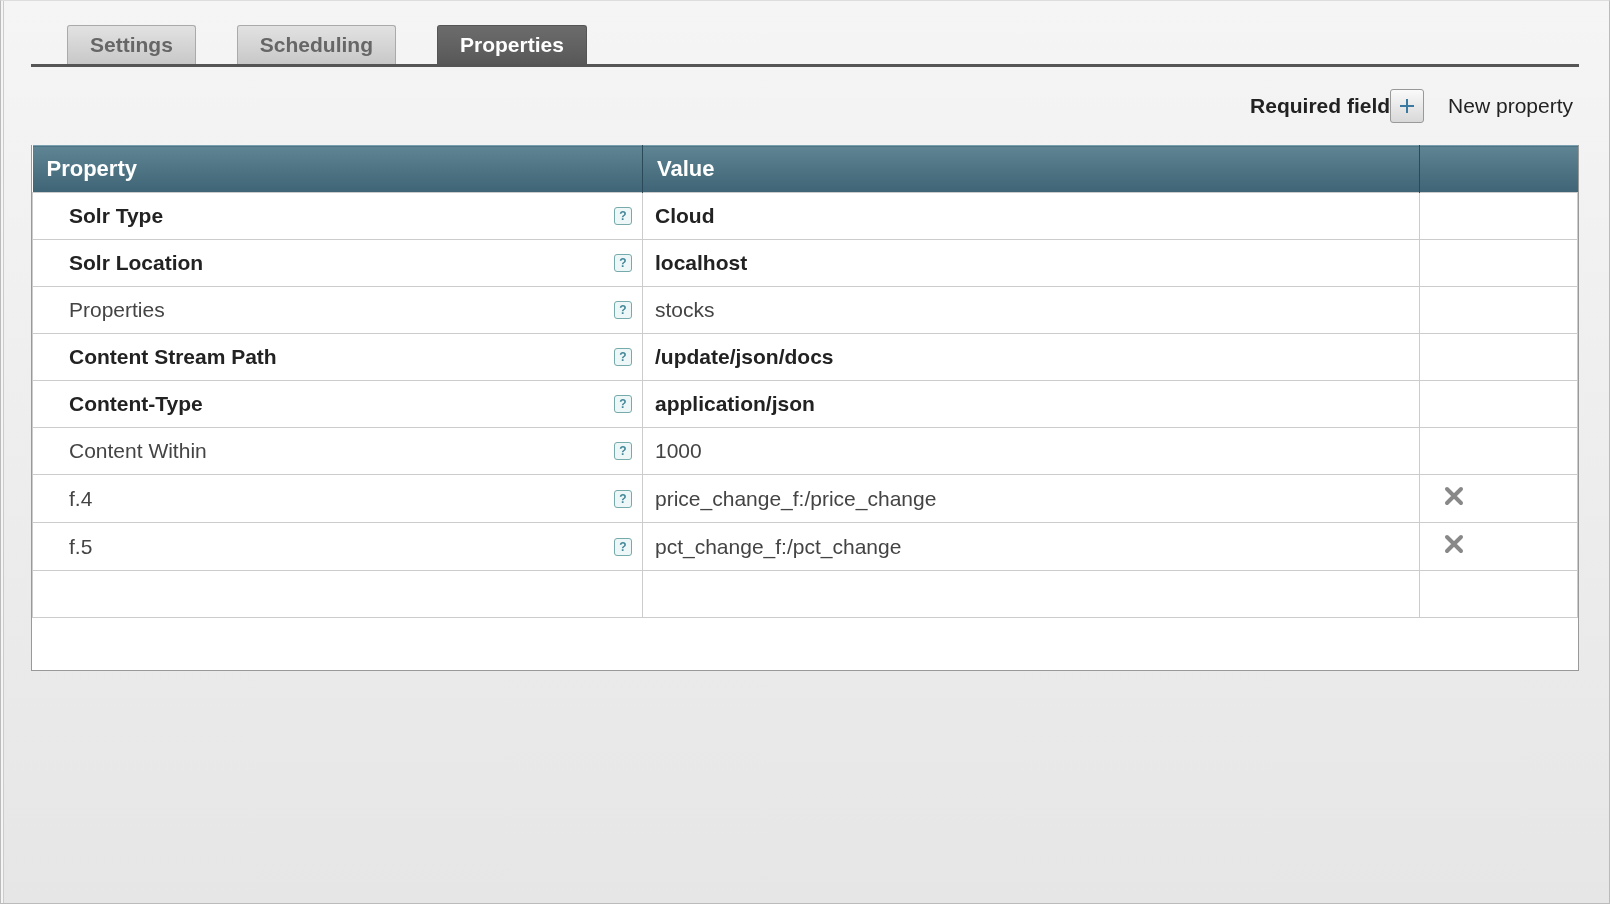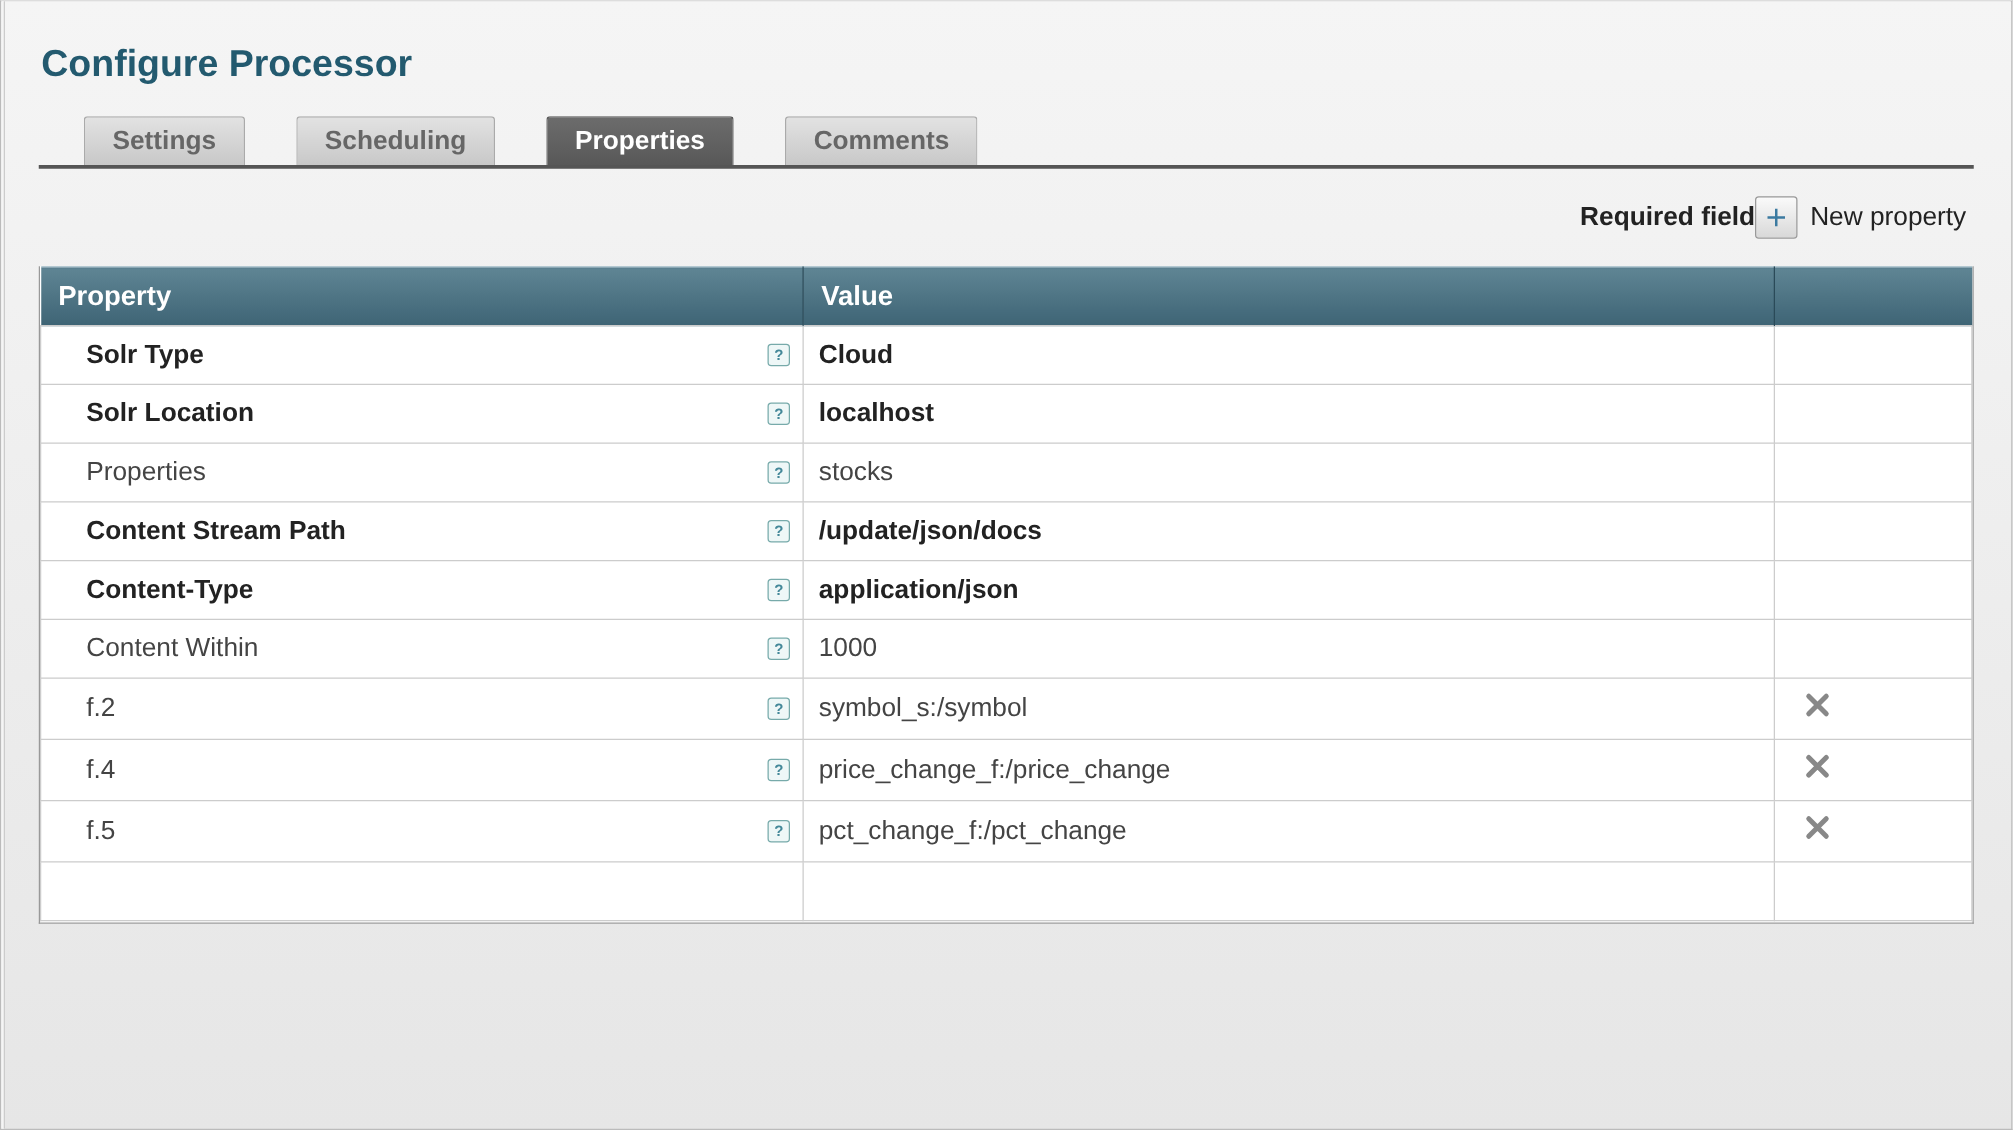--- a/index.html
+++ b/index.html
@@ -59,21 +59,21 @@
   padding: 22px 0 22px 20px;
 }
 .required-label {
   font-size: 21px;
   font-weight: bold;
   color: #222;
 }
 .new-property {
   display: flex;
   align-items: center;
-  gap: 10px;
+  gap: 24px;
   cursor: pointer;
   padding-right: 6px;
 }
 .plus-icon {
   width: 34px;
   height: 34px;
   background: linear-gradient(to bottom, #fafafa, #d8d8d8);
   border: 1px solid #999;
   border-radius: 3px;
   display: flex;
@@ -172,27 +172,25 @@
   background: #f5f5f5;
   box-shadow: inset -1px 0 0 #ccc;
 }
 </style>
 </head>
 <body>
 
 <div class="dialog">
   <div class="edge-marks"></div>
 
-  <h1 class="dialog-title">Configure Processor</h1>
 
   <div class="tabs">
     <div class="tab">Settings</div>
     <div class="tab">Scheduling</div>
     <div class="tab active">Properties</div>
-    <div class="tab">Comments</div>
   </div>
 
   <div class="tab-content">
 
     <div class="required-row">
       <div class="required-label">Required field</div>
       <div class="new-property">
         <span class="plus-icon">
           <svg viewBox="0 0 20 20">
               <path d="M9 3h2v6h6v2h-6v6H9v-6H3V9h6z" fill="#3b7aa0"></path>
@@ -241,27 +239,20 @@
               <td class="prop-name-cell bold"><span>Content-Type</span><span class="help-icon">?</span></td>
               <td class="bold"><span>application/json</span></td>
               <td class="action-cell"></td>
             </tr>
             <tr>
               <td class="prop-name-cell"><span>Content Within</span><span class="help-icon">?</span></td>
               <td><span>1000</span></td>
               <td class="action-cell"></td>
             </tr>
             <tr>
-              <td class="prop-name-cell"><span>f.2</span><span class="help-icon">?</span></td>
-              <td><span>symbol_s:/symbol</span></td>
-              <td class="action-cell"><span class="delete-icon"><svg viewBox="0 0 24 24">
-                    <path d="M5 5l14 14M19 5L5 19" stroke="#888" stroke-width="4" stroke-linecap="round" fill="none"></path>
-                  </svg></span></td>
-            </tr>
-            <tr>
               <td class="prop-name-cell"><span>f.4</span><span class="help-icon">?</span></td>
               <td><span>price_change_f:/price_change</span></td>
               <td class="action-cell"><span class="delete-icon"><svg viewBox="0 0 24 24">
                     <path d="M5 5l14 14M19 5L5 19" stroke="#888" stroke-width="4" stroke-linecap="round" fill="none"></path>
                   </svg></span></td>
             </tr>
             <tr>
               <td class="prop-name-cell"><span>f.5</span><span class="help-icon">?</span></td>
               <td><span>pct_change_f:/pct_change</span></td>
               <td class="action-cell"><span class="delete-icon"><svg viewBox="0 0 24 24">

